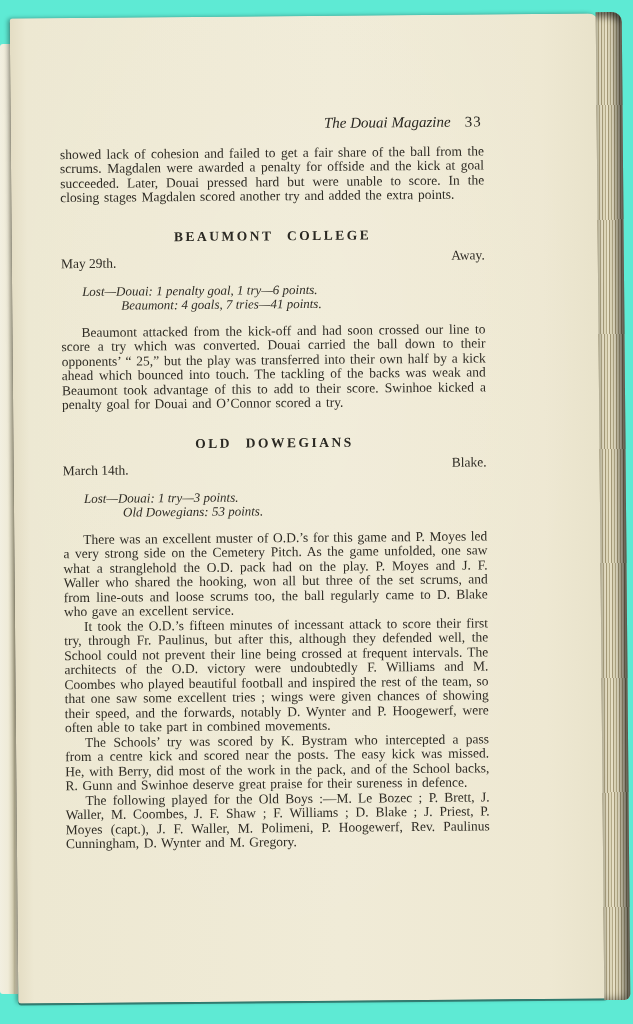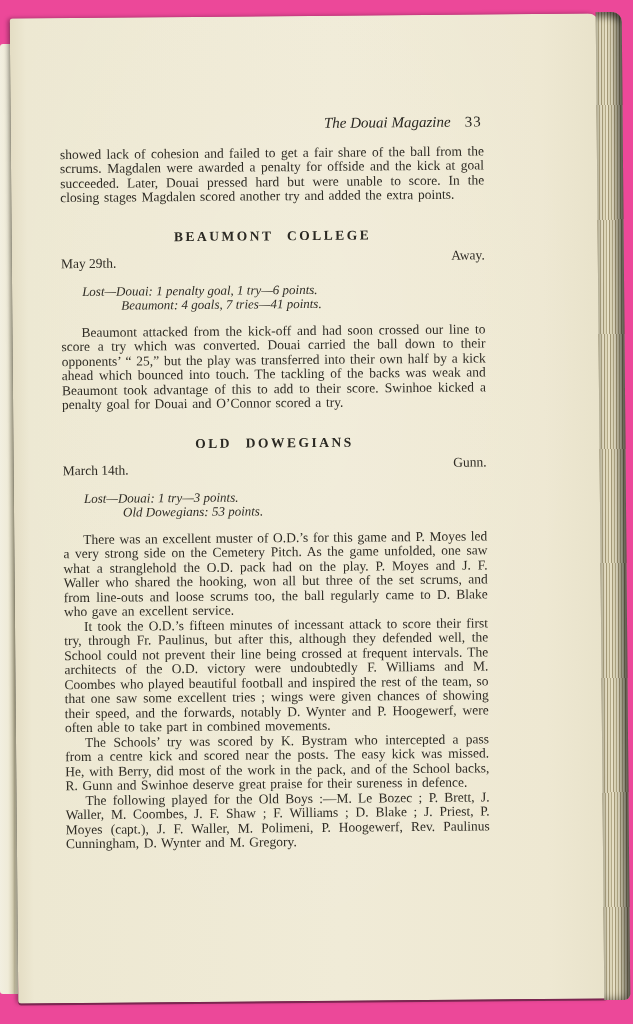--- a/index.html
+++ b/index.html
@@ -1,19 +1,19 @@
 <!DOCTYPE html>
 <html><head>
 <meta charset="utf-8">
 <style>
   html,body{margin:0;padding:0;background:#0d0c09;}
   .scan{
     position:relative;
     width:633px;height:1024px;
-    background:#ec4899;
+    background:#5eead4;
     overflow:hidden;
     font-family:"Liberation Serif","DejaVu Serif",serif;
   }
   
   .edge-left{
     position:absolute;left:0;top:44px;width:18px;height:950px;
     background:linear-gradient(90deg,#f2efe0 0%,#efebd8 45%,#d8d2b6 72%,#c6bfa1 80%,#e9e4cd 100%);
     border-radius:3px 0 0 3px;
   }
   
@@ -98,21 +98,21 @@
           <div class="result-1">Lost—Douai: 1 penalty goal, 1 try—6 points.</div>
           <div class="result-2">Beaumont: 4 goals, 7 tries—41 points.</div>
         </div>
         <p class="para">Beaumont attacked from the kick-off and had soon crossed our line to score a try which was converted. Douai carried the ball down to their opponents’ “ 25,” but the play was transferred into their own half by a kick ahead which bounced into touch. The tackling of the backs was weak and Beaumont took advantage of this to add to their score. Swinhoe kicked a penalty goal for Douai and O’Connor scored a try.</p>
       </section>
 
       <section>
         <h2 class="sec-heading">OLD DOWEGIANS</h2>
         <div class="date-venue">
           <span class="date">March 14th.</span>
-          <span class="venue">Gunn.</span>
+          <span class="venue">Blake.</span>
         </div>
         <div class="results">
           <div class="result-1">Lost—Douai: 1 try—3 points.</div>
           <div class="result-2">Old Dowegians: 53 points.</div>
         </div>
         <p class="para">There was an excellent muster of O.D.’s for this game and P. Moyes led a very strong side on the Cemetery Pitch. As the game unfolded, one saw what a stranglehold the O.D. pack had on the play. P. Moyes and J. F. Waller who shared the hooking, won all but three of the set scrums, and from line-outs and loose scrums too, the ball regularly came to D. Blake who gave an excellent service.</p>
         <p class="para">It took the O.D.’s fifteen minutes of incessant attack to score their first try, through Fr. Paulinus, but after this, although they defended well, the School could not prevent their line being crossed at frequent intervals. The architects of the O.D. victory were undoubtedly F. Williams and M. Coombes who played beautiful football and inspired the rest of the team, so that one saw some excellent tries ; wings were given chances of showing their speed, and the forwards, notably D. Wynter and P. Hoogewerf, were often able to take part in combined movements.</p>
         <p class="para">The Schools’ try was scored by K. Bystram who intercepted a pass from a centre kick and scored near the posts. The easy kick was missed. He, with Berry, did most of the work in the pack, and of the School backs, R. Gunn and Swinhoe deserve great praise for their sureness in defence.</p>
         <p class="para gap-before">The following played for the Old Boys :—M. Le Bozec ; P. Brett, J. Waller, M. Coombes, J. F. Shaw ; F. Williams ; D. Blake ; J. Priest, P. Moyes (capt.), J. F. Waller, M. Polimeni, P. Hoogewerf, Rev. Paulinus Cunningham, D. Wynter and M. Gregory.</p>
       </section>

